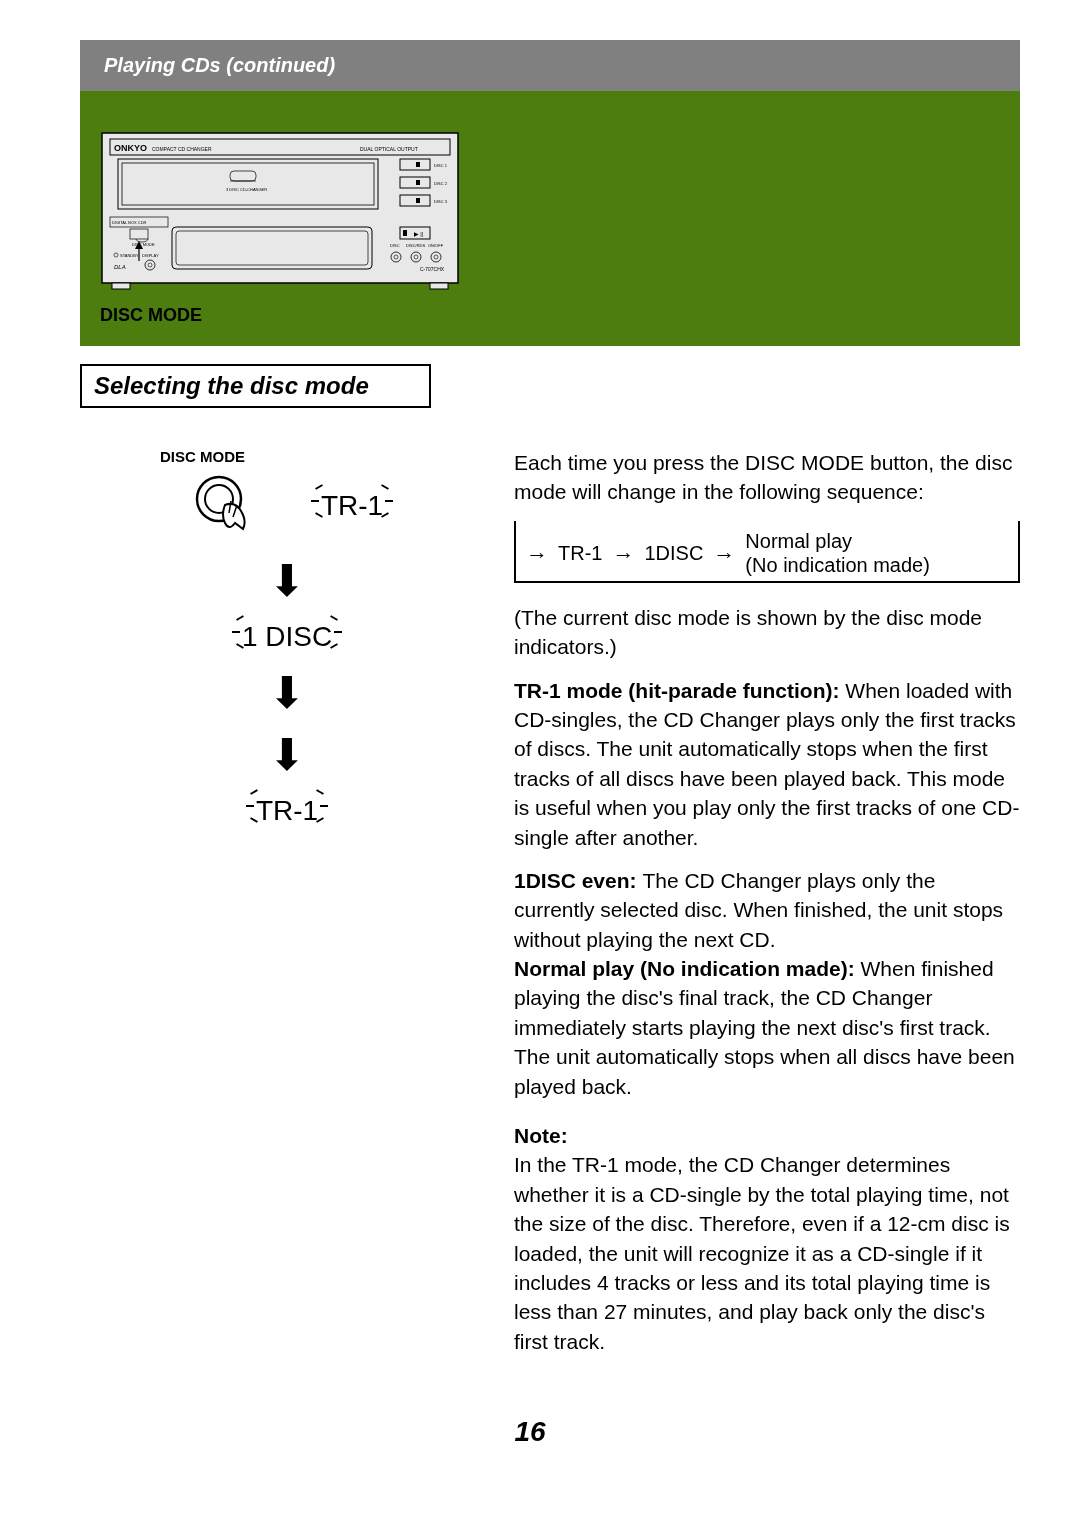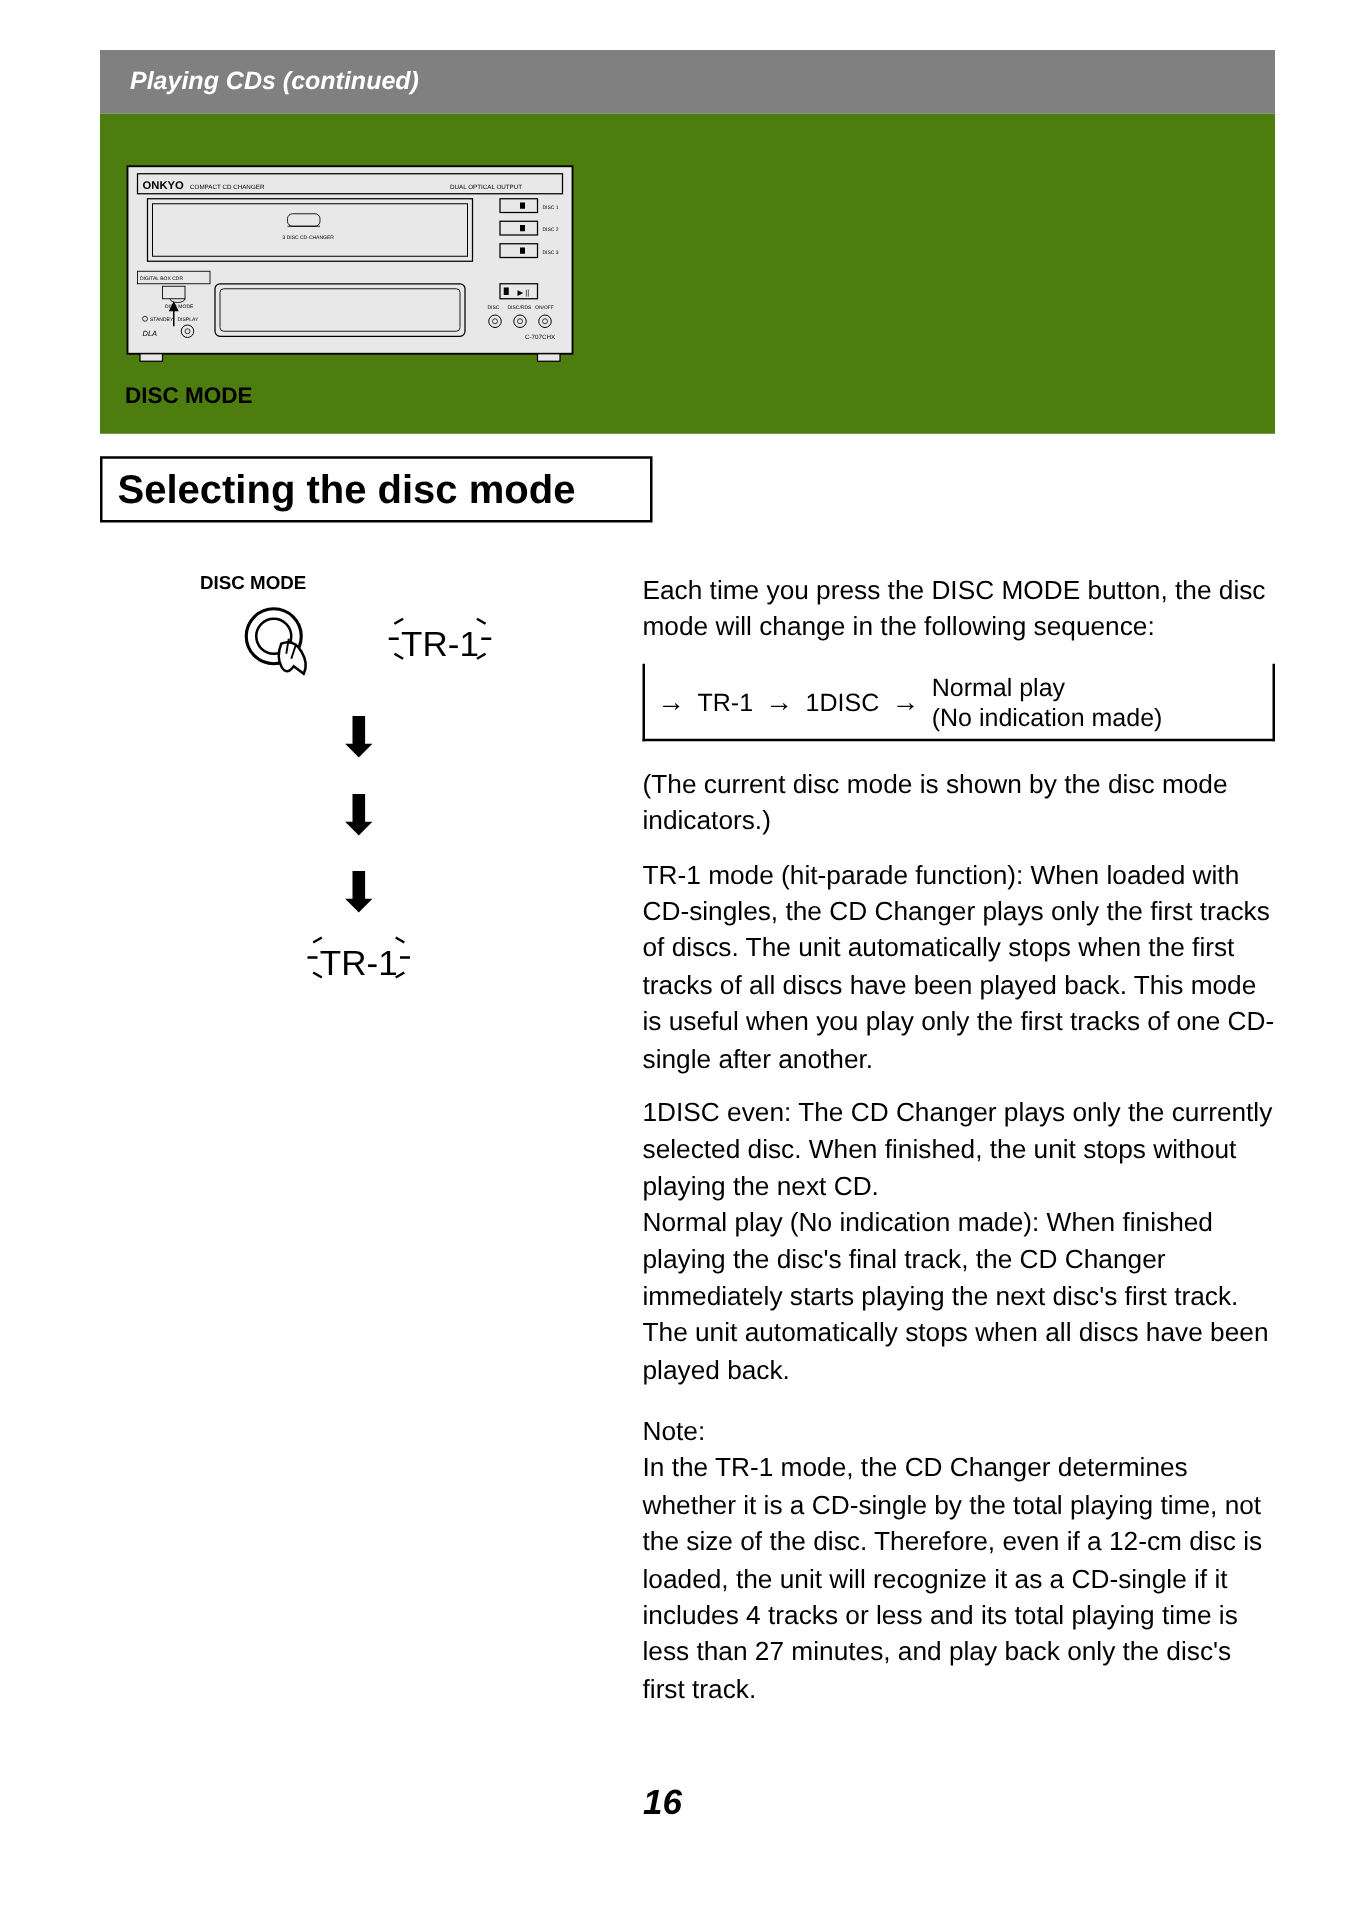--- a/index.html
+++ b/index.html
@@ -41,22 +41,23 @@
     font-size: 18px;
     margin-top: 10px;
   }
   .section-title-box {
     border: 2px solid #000;
     display: inline-block;
     padding: 6px 60px 6px 12px;
     margin-top: 18px;
   }
   .section-title-box h2 {
-    font-size: 32px;
-    font-weight: bold;
+    font-size: 24px;
+    font-weight: bold;
+    font-style: italic;
   }
   .content-row {
     display: flex;
     margin-top: 40px;
     gap: 20px;
   }
   .left-col {
     width: 45%;
     text-align: center;
   }
@@ -111,21 +112,21 @@
     font-size: 20px;
   }
   .flow-arrow {
     font-size: 22px;
     font-weight: bold;
   }
   .flow-normal {
     font-size: 20px;
     line-height: 1.2;
   }
-  .bold { font-weight: normal; }
+  .bold { font-weight: bold; }
   .page-num {
     font-size: 28px;
     font-weight: bold;
     font-style: italic;
     margin-top: 60px;
     margin-left: -40px;
     text-align: center;
   }
   .ind-wrap {
     position: relative;
@@ -232,20 +233,31 @@
           <span class="tk" style="top:24px;left:-6px;transform:rotate(30deg)"></span>
           <span class="tk" style="top:-4px;right:-6px;transform:rotate(30deg)"></span>
           <span class="tk" style="top:10px;right:-10px;transform:rotate(0deg)"></span>
           <span class="tk" style="top:24px;right:-6px;transform:rotate(-30deg)"></span>
           <span class="indicator" style="padding:0">TR-1</span>
         </span>
       </div>
 
       <div class="seq-arrow">⬇</div>
 
+      <div class="seq-block">
+        <span class="ind-wrap">
+          <span class="tk" style="top:-4px;left:-6px;transform:rotate(-30deg)"></span>
+          <span class="tk" style="top:10px;left:-10px;transform:rotate(0deg)"></span>
+          <span class="tk" style="top:24px;left:-6px;transform:rotate(30deg)"></span>
+          <span class="tk" style="top:-4px;right:-6px;transform:rotate(30deg)"></span>
+          <span class="tk" style="top:10px;right:-10px;transform:rotate(0deg)"></span>
+          <span class="tk" style="top:24px;right:-6px;transform:rotate(-30deg)"></span>
+          <span class="indicator" style="padding:0">1 DISC</span>
+        </span>
+      </div>
 
       <div class="seq-arrow">⬇</div>
 
 
       <div class="seq-arrow">⬇</div>
 
       <div class="seq-block">
         <span class="ind-wrap">
           <span class="tk" style="top:-4px;left:-6px;transform:rotate(-30deg)"></span>
           <span class="tk" style="top:10px;left:-10px;transform:rotate(0deg)"></span>

